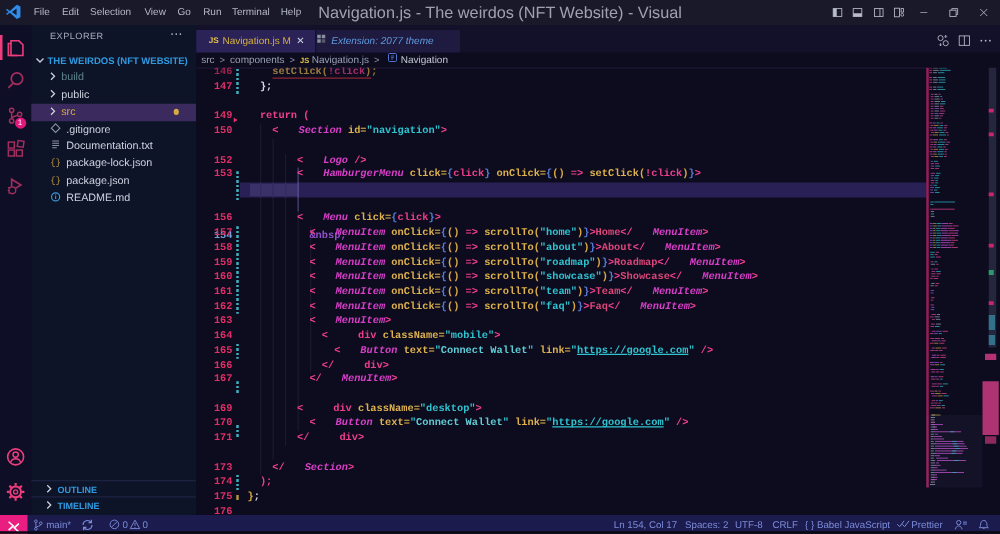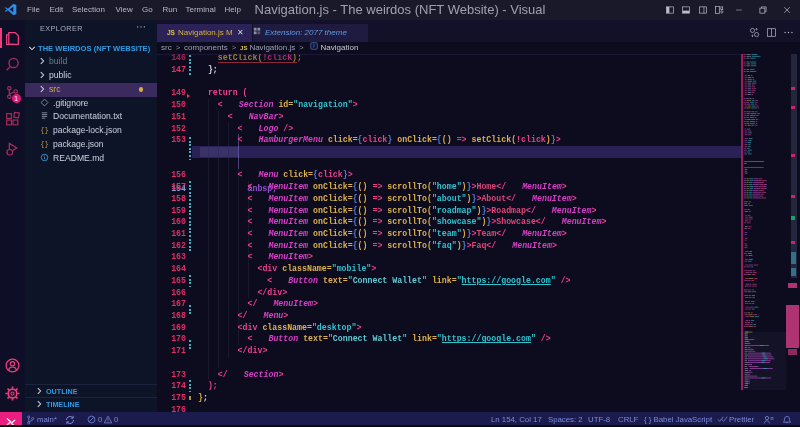--- a/index.html
+++ b/index.html
@@ -57,21 +57,21 @@
 .ct i { font-style:normal; }
 i.p { color:#ee3f8e; }
 i.tag { color:#d93fc9; font-style:italic;padding-left:16px; }
 i.a { color:#ddb24d; }
 i.s { color:#2fc3cf; }
 i.u { text-decoration:underline; }
 i.b { color:#5579d4; }
 i.pa { color:#d9a944; }
 i.w { color:#d4d8e4; }
 i.x { color:#dc4678; }
-i.htm { color:#ee3f8e; }
+i.htm { color:#ee3f8e;margin-left:24px; }
 i.ent { color:#9152cc; }
 i.cw { color:#5ecdd6; }
 .ig { position:absolute; width:1px; background:rgba(150,150,200,0.10); }
 .gm { position:absolute; left:32px; width:2px; background:repeating-linear-gradient(180deg,#3fb0bd 0px,#3fb0bd 2px,rgba(0,0,0,0) 2px,rgba(0,0,0,0) 3.6px); }
 .foldarrow { position:absolute; left:30px; top:40px; width:0; height:0; border-left:3px solid #e6326e; border-top:2.5px solid transparent; border-bottom:2.5px solid transparent; }
 #err146 { position:absolute; left:60.8px; top:8.1px; width:79px; height:1px; background:#8b2635; }
 
 
 #minimap { position:absolute; left:584px; top:0px; width:45px; height:392px; }
 #mmgit { position:absolute; left:584px; top:0px; width:1.5px; height:336px; background:#c9246e; opacity:.75; }
@@ -265,37 +265,35 @@
 <div class="gm" style="top:251px;height:10px"></div>
 <div class="gm" style="top:286px;height:10px"></div>
 <div class="gm" style="top:326px;height:12px"></div>
 <div style="position:absolute;left:32px;top:342px;width:2px;height:4px;background:#b2953f"></div>
     <div class="foldarrow"></div>
     <div id="err146"></div>
     <div class="cl" style="top:-1.66px;opacity:0.68;"><span class="num">146</span><span class="ct">&nbsp;&nbsp;&nbsp;&nbsp;<i class="a">setClick</i><i class="pa">(</i><i class="p">!click</i><i class="pa">)</i><i class="pa">;</i></span></div>
 <div class="cl" style="top:10.05px;"><span class="num">147</span><span class="ct">&nbsp;&nbsp;<i class="w">};</i></span></div>
 <div class="cl" style="top:33.47px;"><span class="num">149</span><span class="ct">&nbsp;&nbsp;<i class="p">return</i><i class="w"> </i><i class="p">(</i></span></div>
 <div class="cl" style="top:45.18px;"><span class="num">150</span><span class="ct">&nbsp;&nbsp;&nbsp;&nbsp;<i class="p">&lt;</i><i class="tag">Section</i><i class="w"> </i><i class="a">id</i><i class="a">=</i><i class="s">"navigation"</i><i class="p">&gt;</i></span></div>
-<div class="cl" style="top:56.89px;"><span class="num">151</span><span class="ct">&nbsp;&nbsp;&nbsp;&nbsp;&nbsp;&nbsp;<i class="p">&lt;</i><i class="tag">NavBar</i><i class="p">&gt;</i></span></div>
 <div class="cl" style="top:68.60px;"><span class="num">152</span><span class="ct">&nbsp;&nbsp;&nbsp;&nbsp;&nbsp;&nbsp;&nbsp;&nbsp;<i class="p">&lt;</i><i class="tag">Logo</i><i class="w"> </i><i class="p">/&gt;</i></span></div>
 <div class="cl" style="top:80.31px;"><span class="num">153</span><span class="ct">&nbsp;&nbsp;&nbsp;&nbsp;&nbsp;&nbsp;&nbsp;&nbsp;<i class="p">&lt;</i><i class="tag">HamburgerMenu</i><i class="w"> </i><i class="a">click</i><i class="a">=</i><i class="b">{</i><i class="p">click</i><i class="b">}</i><i class="w"> </i><i class="a">onClick</i><i class="a">=</i><i class="b">{</i><i class="pa">()</i><i class="w"> </i><i class="p">=&gt;</i><i class="w"> </i><i class="a">setClick</i><i class="pa">(</i><i class="p">!click</i><i class="pa">)</i><i class="b">}</i><i class="p">&gt;</i></span></div>
 <div class="cl" style="top:92.02px;margin-top:37px;"><span class="num act">154</span><span class="ct">&nbsp;&nbsp;&nbsp;&nbsp;&nbsp;&nbsp;&nbsp;&nbsp;&nbsp;&nbsp;<i class="ent">&amp;nbsp;</i></span></div>
 <div class="cl" style="top:115.44px;"><span class="num">156</span><span class="ct">&nbsp;&nbsp;&nbsp;&nbsp;&nbsp;&nbsp;&nbsp;&nbsp;<i class="p">&lt;</i><i class="tag">Menu</i><i class="w"> </i><i class="a">click</i><i class="a">=</i><i class="b">{</i><i class="p">click</i><i class="b">}</i><i class="p">&gt;</i></span></div>
 <div class="cl" style="top:127.15px;"><span class="num">157</span><span class="ct">&nbsp;&nbsp;&nbsp;&nbsp;&nbsp;&nbsp;&nbsp;&nbsp;&nbsp;&nbsp;<i class="p">&lt;</i><i class="tag">MenuItem</i><i class="w"> </i><i class="a">onClick</i><i class="a">=</i><i class="b">{</i><i class="pa">()</i><i class="w"> </i><i class="p">=&gt;</i><i class="w"> </i><i class="a">scrollTo</i><i class="pa">(</i><i class="s">"home"</i><i class="pa">)</i><i class="b">}</i><i class="p">&gt;</i><i class="x">Home</i><i class="p">&lt;/</i><i class="tag">MenuItem</i><i class="p">&gt;</i></span></div>
 <div class="cl" style="top:138.86px;"><span class="num">158</span><span class="ct">&nbsp;&nbsp;&nbsp;&nbsp;&nbsp;&nbsp;&nbsp;&nbsp;&nbsp;&nbsp;<i class="p">&lt;</i><i class="tag">MenuItem</i><i class="w"> </i><i class="a">onClick</i><i class="a">=</i><i class="b">{</i><i class="pa">()</i><i class="w"> </i><i class="p">=&gt;</i><i class="w"> </i><i class="a">scrollTo</i><i class="pa">(</i><i class="s">"about"</i><i class="pa">)</i><i class="b">}</i><i class="p">&gt;</i><i class="x">About</i><i class="p">&lt;/</i><i class="tag">MenuItem</i><i class="p">&gt;</i></span></div>
 <div class="cl" style="top:150.57px;"><span class="num">159</span><span class="ct">&nbsp;&nbsp;&nbsp;&nbsp;&nbsp;&nbsp;&nbsp;&nbsp;&nbsp;&nbsp;<i class="p">&lt;</i><i class="tag">MenuItem</i><i class="w"> </i><i class="a">onClick</i><i class="a">=</i><i class="b">{</i><i class="pa">()</i><i class="w"> </i><i class="p">=&gt;</i><i class="w"> </i><i class="a">scrollTo</i><i class="pa">(</i><i class="s">"roadmap"</i><i class="pa">)</i><i class="b">}</i><i class="p">&gt;</i><i class="x">Roadmap</i><i class="p">&lt;/</i><i class="tag">MenuItem</i><i class="p">&gt;</i></span></div>
 <div class="cl" style="top:162.28px;"><span class="num">160</span><span class="ct">&nbsp;&nbsp;&nbsp;&nbsp;&nbsp;&nbsp;&nbsp;&nbsp;&nbsp;&nbsp;<i class="p">&lt;</i><i class="tag">MenuItem</i><i class="w"> </i><i class="a">onClick</i><i class="a">=</i><i class="b">{</i><i class="pa">()</i><i class="w"> </i><i class="p">=&gt;</i><i class="w"> </i><i class="a">scrollTo</i><i class="pa">(</i><i class="s">"showcase"</i><i class="pa">)</i><i class="b">}</i><i class="p">&gt;</i><i class="x">Showcase</i><i class="p">&lt;/</i><i class="tag">MenuItem</i><i class="p">&gt;</i></span></div>
 <div class="cl" style="top:173.99px;"><span class="num">161</span><span class="ct">&nbsp;&nbsp;&nbsp;&nbsp;&nbsp;&nbsp;&nbsp;&nbsp;&nbsp;&nbsp;<i class="p">&lt;</i><i class="tag">MenuItem</i><i class="w"> </i><i class="a">onClick</i><i class="a">=</i><i class="b">{</i><i class="pa">()</i><i class="w"> </i><i class="p">=&gt;</i><i class="w"> </i><i class="a">scrollTo</i><i class="pa">(</i><i class="s">"team"</i><i class="pa">)</i><i class="b">}</i><i class="p">&gt;</i><i class="x">Team</i><i class="p">&lt;/</i><i class="tag">MenuItem</i><i class="p">&gt;</i></span></div>
 <div class="cl" style="top:185.70px;"><span class="num">162</span><span class="ct">&nbsp;&nbsp;&nbsp;&nbsp;&nbsp;&nbsp;&nbsp;&nbsp;&nbsp;&nbsp;<i class="p">&lt;</i><i class="tag">MenuItem</i><i class="w"> </i><i class="a">onClick</i><i class="a">=</i><i class="b">{</i><i class="pa">()</i><i class="w"> </i><i class="p">=&gt;</i><i class="w"> </i><i class="a">scrollTo</i><i class="pa">(</i><i class="s">"faq"</i><i class="pa">)</i><i class="b">}</i><i class="p">&gt;</i><i class="x">Faq</i><i class="p">&lt;/</i><i class="tag">MenuItem</i><i class="p">&gt;</i></span></div>
 <div class="cl" style="top:197.41px;"><span class="num">163</span><span class="ct">&nbsp;&nbsp;&nbsp;&nbsp;&nbsp;&nbsp;&nbsp;&nbsp;&nbsp;&nbsp;<i class="p">&lt;</i><i class="tag">MenuItem</i><i class="p">&gt;</i></span></div>
 <div class="cl" style="top:209.12px;"><span class="num">164</span><span class="ct">&nbsp;&nbsp;&nbsp;&nbsp;&nbsp;&nbsp;&nbsp;&nbsp;&nbsp;&nbsp;&nbsp;&nbsp;<i class="p">&lt;</i><i class="htm">div</i><i class="w"> </i><i class="a">className</i><i class="a">=</i><i class="s">"mobile"</i><i class="p">&gt;</i></span></div>
 <div class="cl" style="top:220.83px;"><span class="num">165</span><span class="ct">&nbsp;&nbsp;&nbsp;&nbsp;&nbsp;&nbsp;&nbsp;&nbsp;&nbsp;&nbsp;&nbsp;&nbsp;&nbsp;&nbsp;<i class="p">&lt;</i><i class="tag">Button</i><i class="w"> </i><i class="a">text</i><i class="a">=</i><i class="s">"</i><i class="cw">Connect Wallet</i><i class="s">"</i><i class="w"> </i><i class="a">link</i><i class="a">=</i><i class="s">"</i><i class="s u">https://google.com</i><i class="s">"</i><i class="w"> </i><i class="p">/&gt;</i></span></div>
 <div class="cl" style="top:232.54px;"><span class="num">166</span><span class="ct">&nbsp;&nbsp;&nbsp;&nbsp;&nbsp;&nbsp;&nbsp;&nbsp;&nbsp;&nbsp;&nbsp;&nbsp;<i class="p">&lt;/</i><i class="htm">div</i><i class="p">&gt;</i></span></div>
 <div class="cl" style="top:244.25px;"><span class="num">167</span><span class="ct">&nbsp;&nbsp;&nbsp;&nbsp;&nbsp;&nbsp;&nbsp;&nbsp;&nbsp;&nbsp;<i class="p">&lt;/</i><i class="tag">MenuItem</i><i class="p">&gt;</i></span></div>
-<div class="cl" style="top:255.96px;"><span class="num">168</span><span class="ct">&nbsp;&nbsp;&nbsp;&nbsp;&nbsp;&nbsp;&nbsp;&nbsp;<i class="p">&lt;/</i><i class="tag">Menu</i><i class="p">&gt;</i></span></div>
 <div class="cl" style="top:267.67px;"><span class="num">169</span><span class="ct">&nbsp;&nbsp;&nbsp;&nbsp;&nbsp;&nbsp;&nbsp;&nbsp;<i class="p">&lt;</i><i class="htm">div</i><i class="w"> </i><i class="a">className</i><i class="a">=</i><i class="s">"desktop"</i><i class="p">&gt;</i></span></div>
 <div class="cl" style="top:279.38px;"><span class="num">170</span><span class="ct">&nbsp;&nbsp;&nbsp;&nbsp;&nbsp;&nbsp;&nbsp;&nbsp;&nbsp;&nbsp;<i class="p">&lt;</i><i class="tag">Button</i><i class="w"> </i><i class="a">text</i><i class="a">=</i><i class="s">"</i><i class="cw">Connect Wallet</i><i class="s">"</i><i class="w"> </i><i class="a">link</i><i class="a">=</i><i class="s">"</i><i class="s u">https://google.com</i><i class="s">"</i><i class="w"> </i><i class="p">/&gt;</i></span></div>
 <div class="cl" style="top:291.09px;"><span class="num">171</span><span class="ct">&nbsp;&nbsp;&nbsp;&nbsp;&nbsp;&nbsp;&nbsp;&nbsp;<i class="p">&lt;/</i><i class="htm">div</i><i class="p">&gt;</i></span></div>
 <div class="cl" style="top:314.51px;"><span class="num">173</span><span class="ct">&nbsp;&nbsp;&nbsp;&nbsp;<i class="p">&lt;/</i><i class="tag">Section</i><i class="p">&gt;</i></span></div>
 <div class="cl" style="top:326.22px;"><span class="num">174</span><span class="ct">&nbsp;&nbsp;<i class="p">);</i></span></div>
 <div class="cl" style="top:337.93px;"><span class="num">175</span><span class="ct"><i class="pa">}</i><i class="w">;</i></span></div>
 <div class="cl" style="top:349.64px;"><span class="num">176</span><span class="ct"></span></div>
     <svg id="minimap" width="45" height="392">
           <rect x="2.5" y="0.00" width="2.2" height="0.70" fill="#c2418f" fill-opacity="0.90"></rect>
 <rect x="5.5" y="0.00" width="4.1" height="0.70" fill="#8d93a6" fill-opacity="0.90"></rect>

